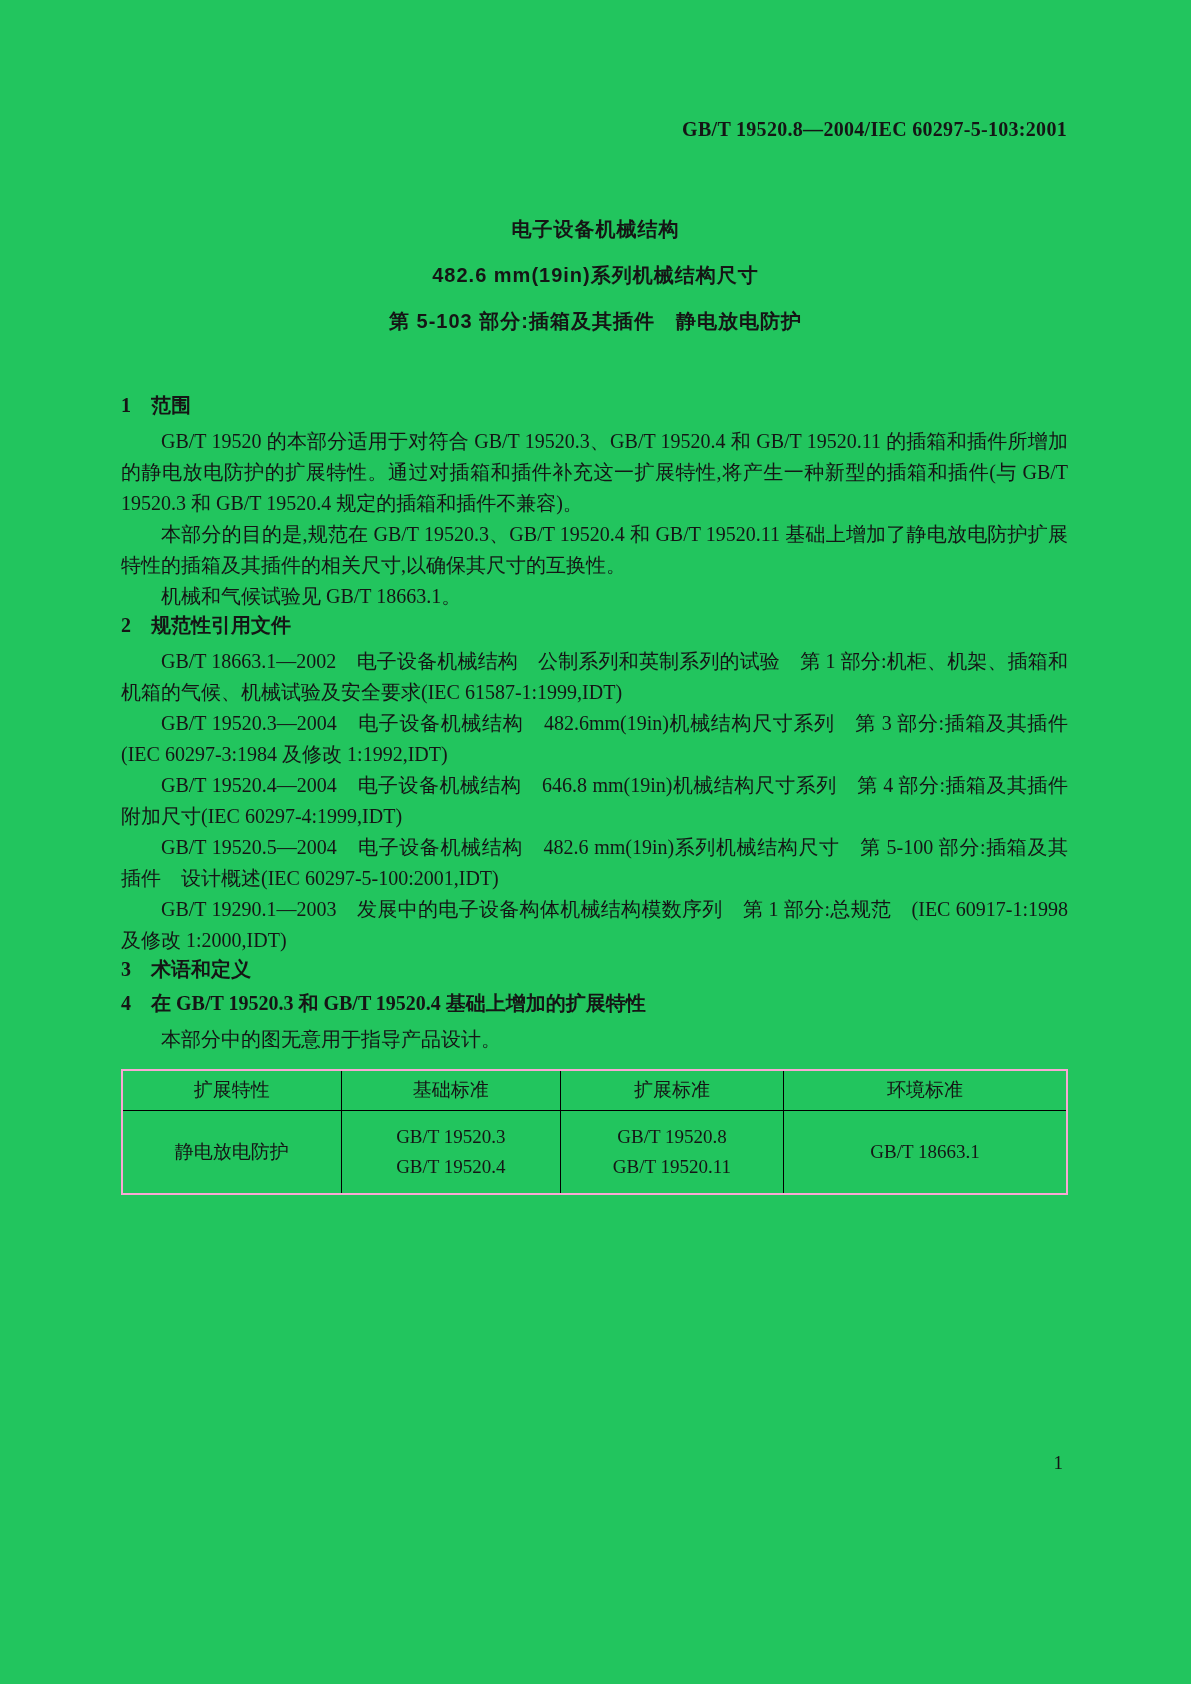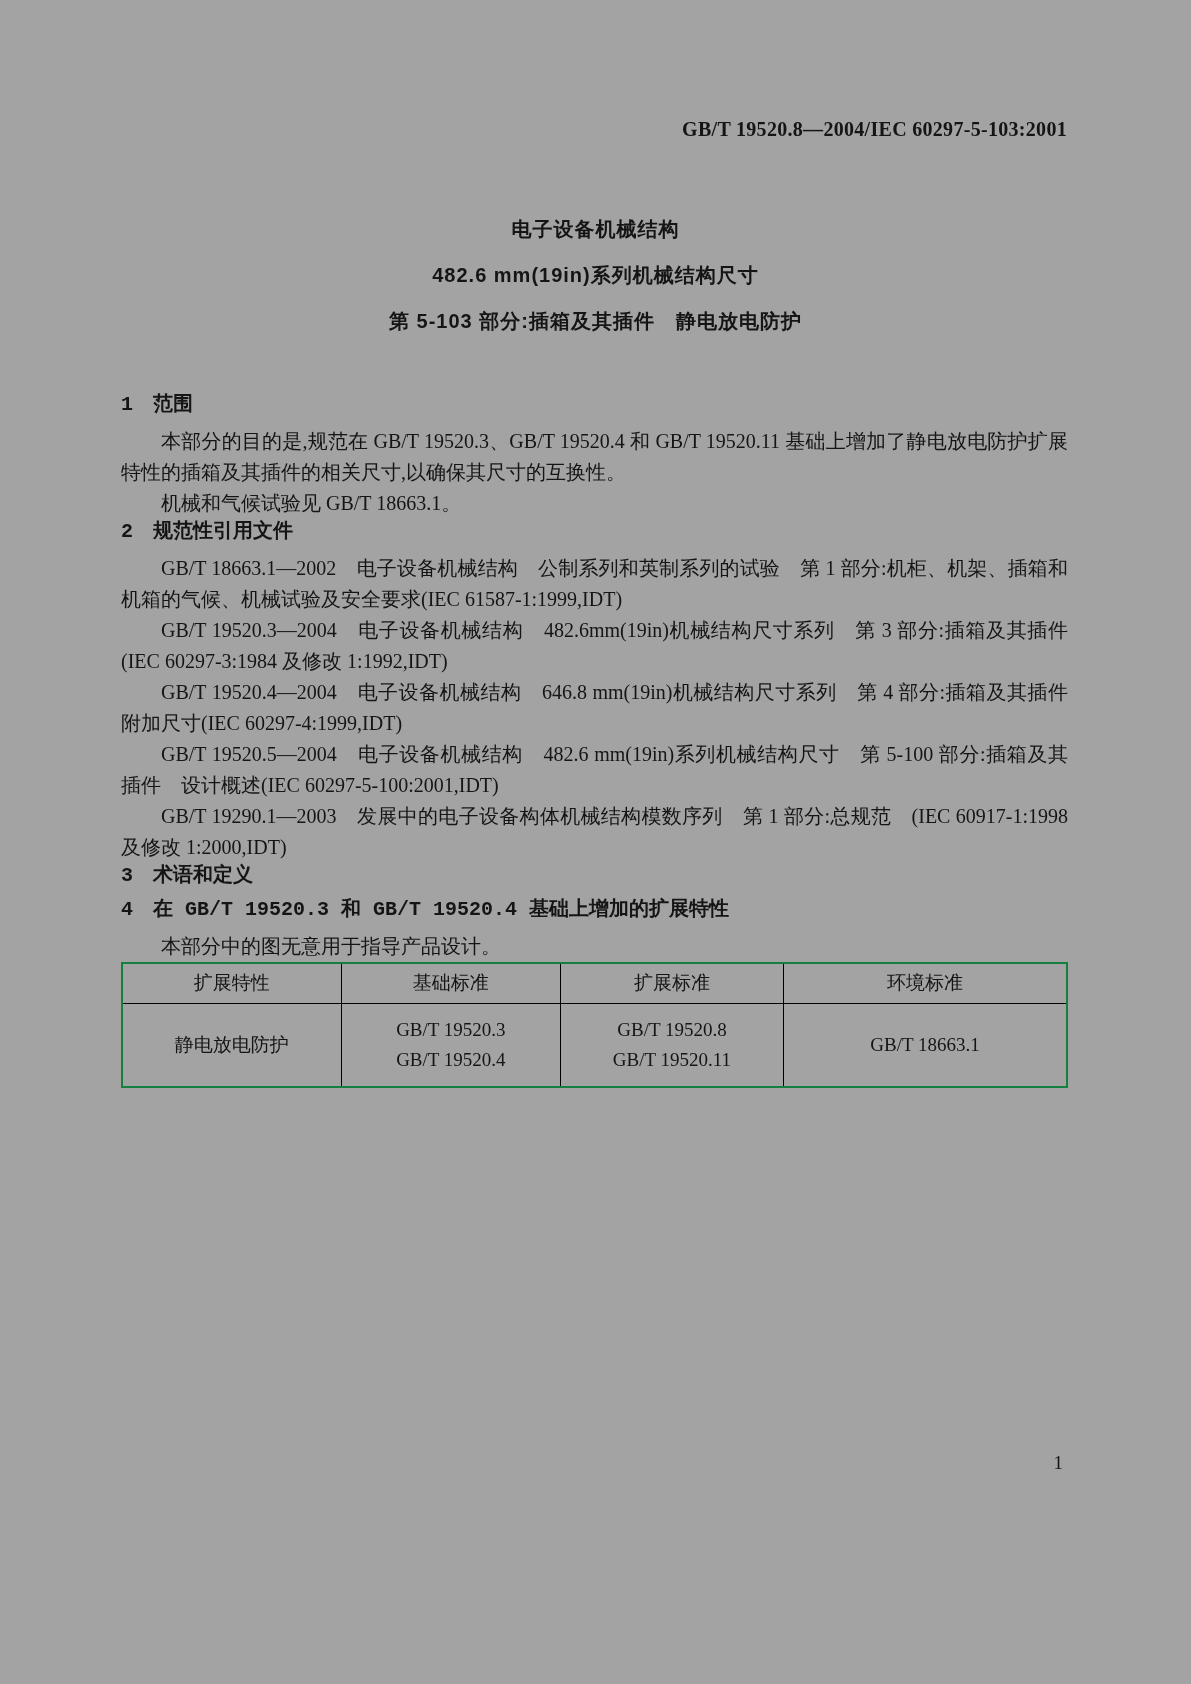--- a/index.html
+++ b/index.html
@@ -8,21 +8,21 @@
     width: 1191px;
     height: 1684px;
     position: relative;
     font-family: "Liberation Serif", "DejaVu Serif", serif;
     color: #151515;
     overflow: hidden;
   }
   .page {
     position: absolute;
     inset: 0;
-    background: #a3a3a3;
+    background: #22c55e;
   }
   .doc-header {
     position: absolute;
     top: 118px;
     right: 124px;
     font-size: 20px;
     font-weight: bold;
     font-family: "Liberation Serif", "DejaVu Serif", serif;
     letter-spacing: 0.3px;
   }
@@ -40,39 +40,40 @@
     line-height: 46px;
     letter-spacing: 1px;
   }
   .content {
     position: absolute;
     top: 392px;
     left: 121px;
     width: 947px;
   }
   .section-heading {
-    font-family: Liberation Mono, monospace;
+    font-family: Liberation Serif, serif;
     font-weight: bold;
     font-size: 20px;
     line-height: 26px;
     margin-top: 14px;
     margin-bottom: 8px;
   }
   .section .section-heading:first-child { margin-top: 0; }
   .body-para {
     font-size: 20px;
     line-height: 31px;
     text-indent: 2em;
     text-align: justify;
     text-justify: inter-ideograph;
   }
   .ext-table {
     width: 100%;
     border-collapse: collapse;
-    border: 2px solid #15803d;
+    margin-top: 14px;
+    border: 2px solid #f9a8d4;
   }
   .ext-table th, .ext-table td {
     border: 1px solid #000;
     text-align: center;
     vertical-align: middle;
     font-weight: normal;
     font-size: 19px;
     font-family: "Liberation Serif", "DejaVu Serif", serif;
   }
   .ext-table th { height: 40px; }
@@ -95,20 +96,21 @@
   <div class="title-block">
     <div class="title-line">电子设备机械结构</div>
     <div class="title-line">482.6 mm(19in)系列机械结构尺寸</div>
     <div class="title-line">第 5-103 部分:插箱及其插件　静电放电防护</div>
   </div>
 
   <div class="content">
 
     <div class="section">
       <div class="section-heading">1　范围</div>
+      <p class="body-para">GB/T 19520 的本部分适用于对符合 GB/T 19520.3、GB/T 19520.4 和 GB/T 19520.11 的插箱和插件所增加的静电放电防护的扩展特性。通过对插箱和插件补充这一扩展特性,将产生一种新型的插箱和插件(与 GB/T 19520.3 和 GB/T 19520.4 规定的插箱和插件不兼容)。</p>
       <p class="body-para">本部分的目的是,规范在 GB/T 19520.3、GB/T 19520.4 和 GB/T 19520.11 基础上增加了静电放电防护扩展特性的插箱及其插件的相关尺寸,以确保其尺寸的互换性。</p>
       <p class="body-para">机械和气候试验见 GB/T 18663.1。</p>
     </div>
 
     <div class="section">
       <div class="section-heading">2　规范性引用文件</div>
       <p class="body-para">GB/T 18663.1—2002　电子设备机械结构　公制系列和英制系列的试验　第 1 部分:机柜、机架、插箱和机箱的气候、机械试验及安全要求(IEC 61587-1:1999,IDT)</p>
       <p class="body-para">GB/T 19520.3—2004　电子设备机械结构　482.6mm(19in)机械结构尺寸系列　第 3 部分:插箱及其插件(IEC 60297-3:1984 及修改 1:1992,IDT)</p>
       <p class="body-para">GB/T 19520.4—2004　电子设备机械结构　646.8 mm(19in)机械结构尺寸系列　第 4 部分:插箱及其插件　附加尺寸(IEC 60297-4:1999,IDT)</p>
       <p class="body-para">GB/T 19520.5—2004　电子设备机械结构　482.6 mm(19in)系列机械结构尺寸　第 5-100 部分:插箱及其插件　设计概述(IEC 60297-5-100:2001,IDT)</p>

